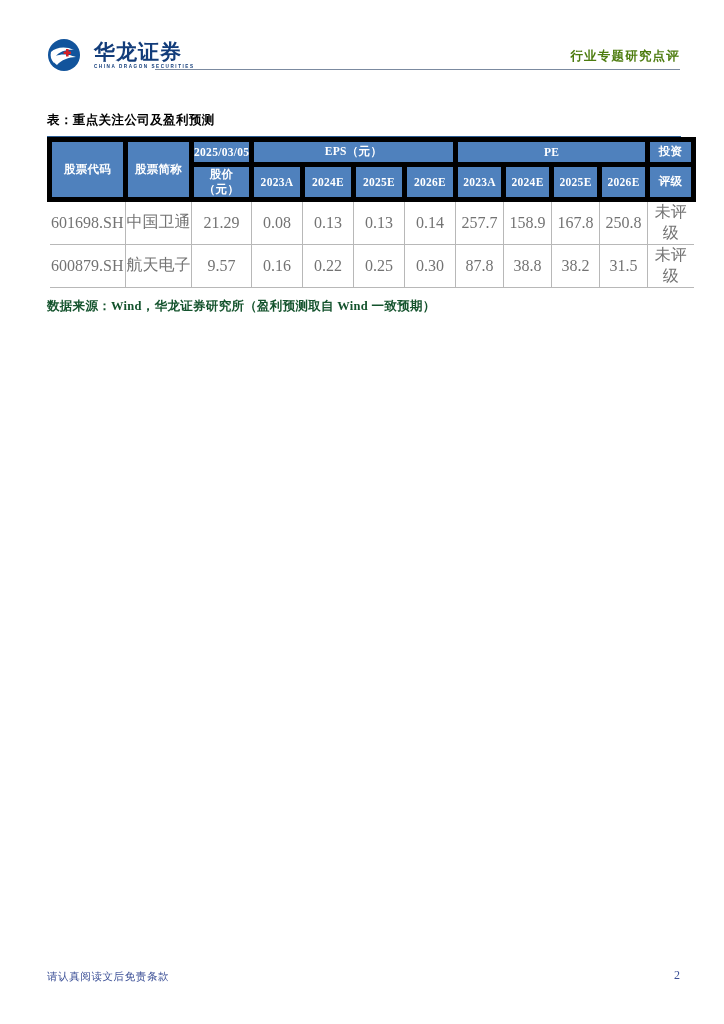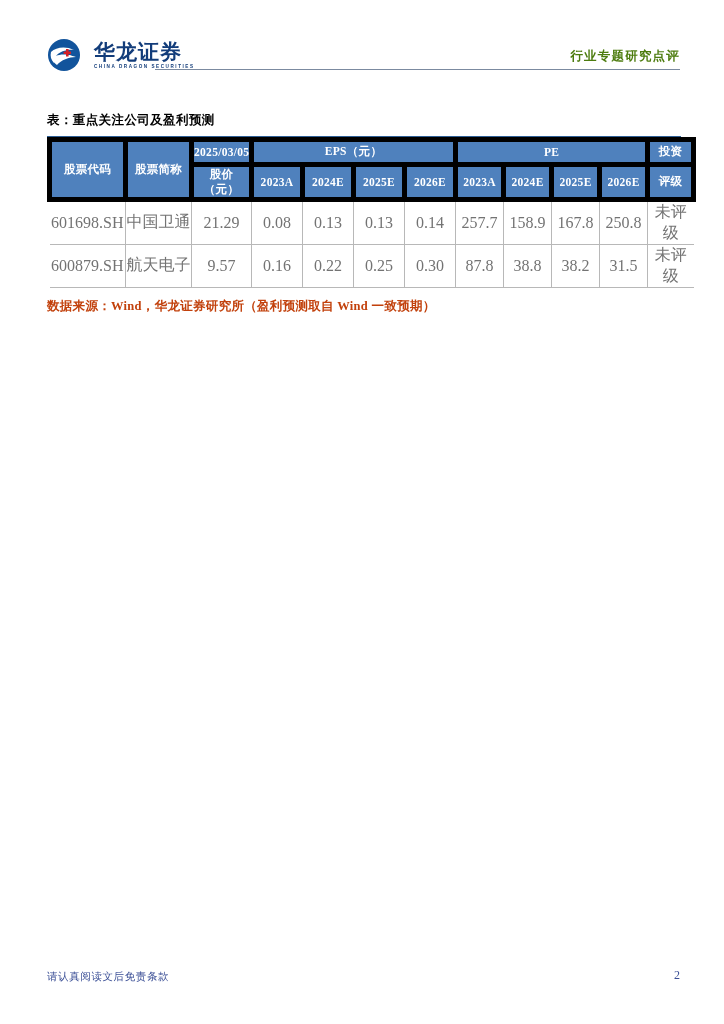--- a/index.html
+++ b/index.html
@@ -133,21 +133,21 @@
     border-right: 1px solid #b8b8b8;
   }
   .tbl-wrap {
     border-top: 1px solid #2e5f95;
   }
 
   .source-note {
     margin-top: 9px;
     font-size: 12.5px;
     font-weight: bold;
-    color: #c2410c;
+    color: #14532d;
     letter-spacing: 0.3px;
     line-height: 1.5;
   }
 
   
   .page-footer {
     position: absolute;
     left: 0;
     bottom: 0;
     width: 724px;

